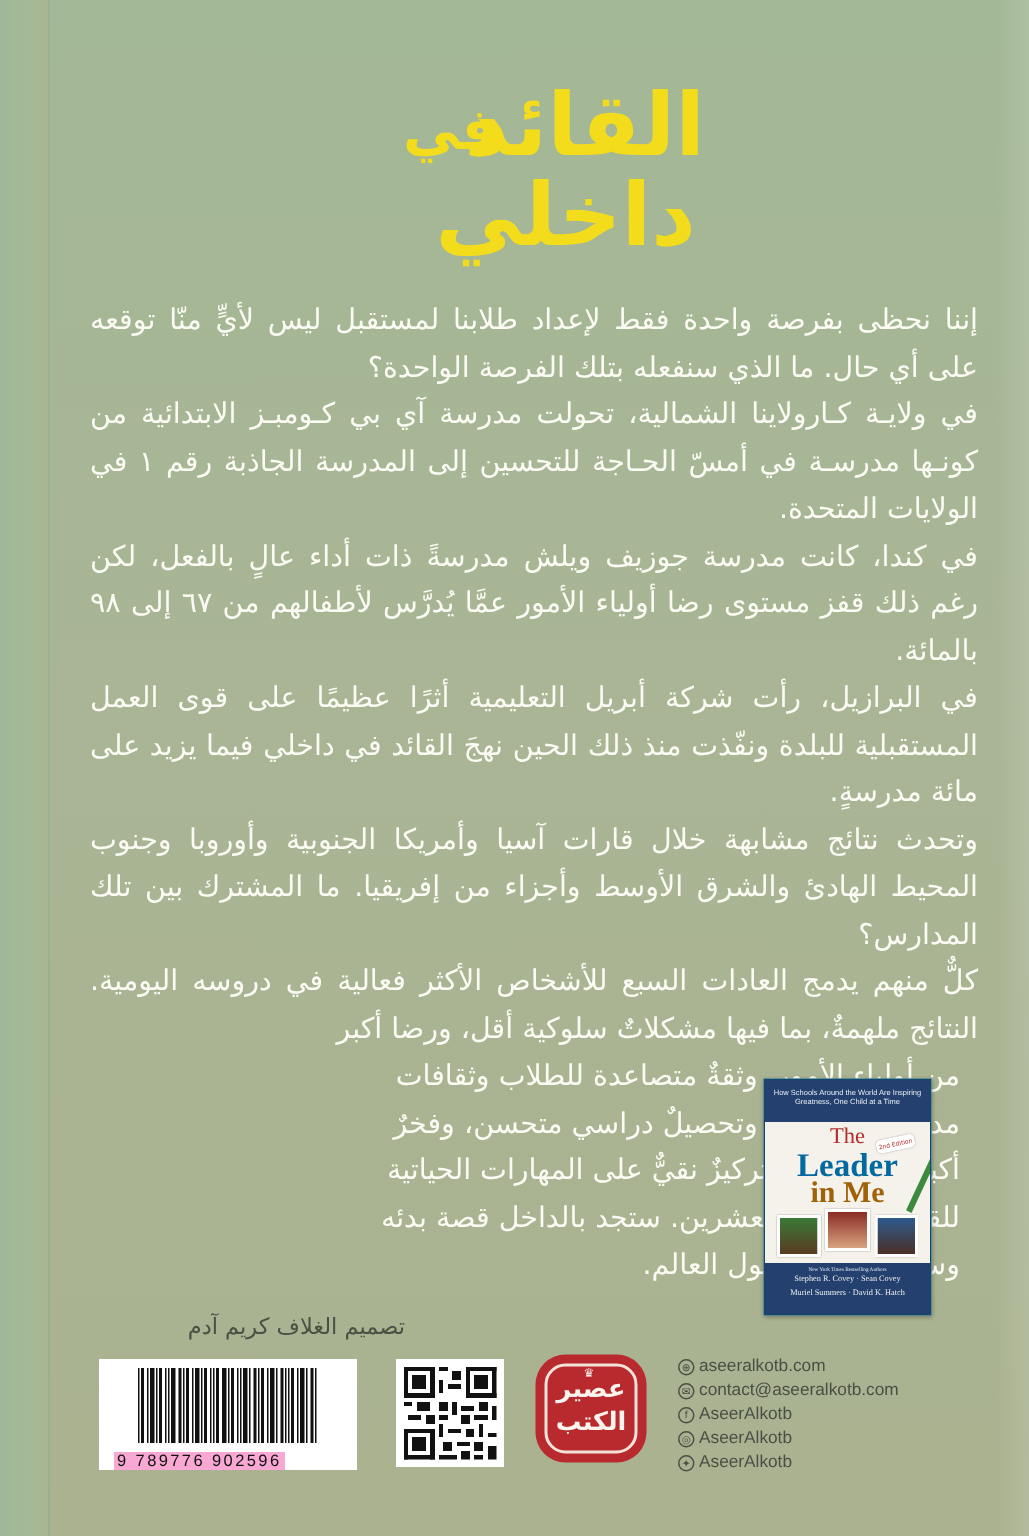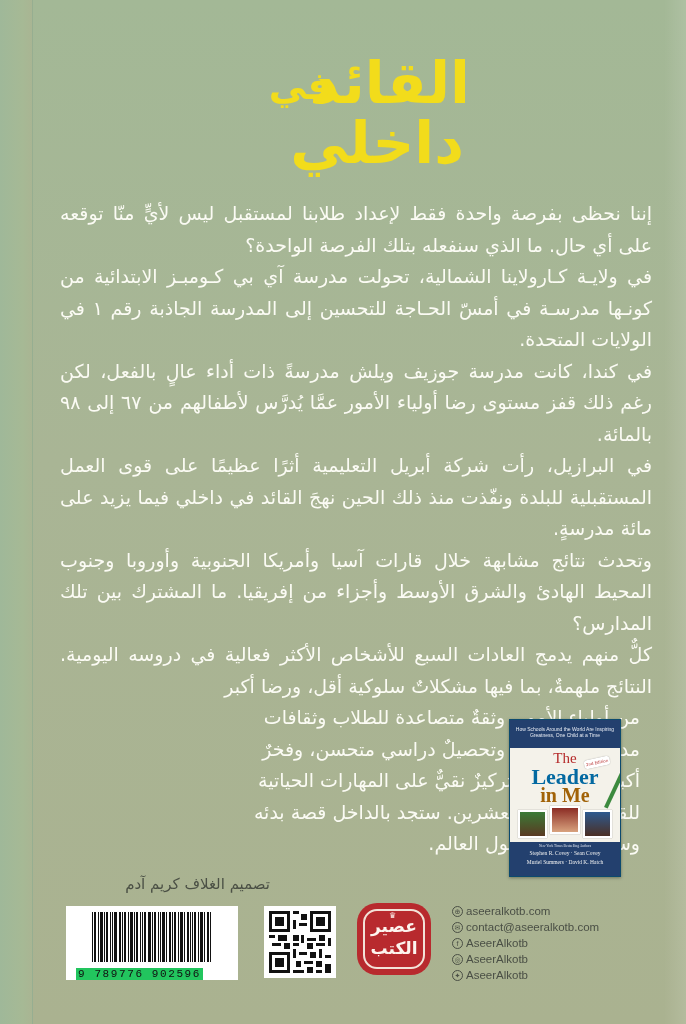--- a/index.html
+++ b/index.html
@@ -74,21 +74,21 @@
     color: #4b5045; font-size: 15px;
   }
 
   
   .barcode {
     position: absolute; left: 66px; top: 906px; width: 172px; height: 74px;
     background: #ffffff; box-sizing: border-box; padding: 6px 10px 0 10px;
   }
   .bars { display: flex; align-items: flex-start; height: 50px; gap: 0; padding-left: 16px; }
   .bars span { display: block; height: 50px; background: #111; margin-right: 1.3px; }
-  .bar-digits { font-family: Liberation Mono, monospace; font-size: 11px; color: #111; letter-spacing: 1.6px; margin-top: -6px; background: #22c55e; display: inline-block; padding: 0 2px; }
+  .bar-digits { font-family: Liberation Sans, sans-serif; font-size: 11px; color: #111; letter-spacing: 1.6px; margin-top: -6px; background: #f9a8d4; display: inline-block; padding: 0 2px; }
 
   
   .qr {
     position: absolute; left: 264px; top: 906px; width: 72px; height: 72px;
     background: #fff; box-sizing: border-box; padding: 5px;
   }
   .qr svg { width: 62px; height: 62px; display: block; }
 
   
   .logo {

